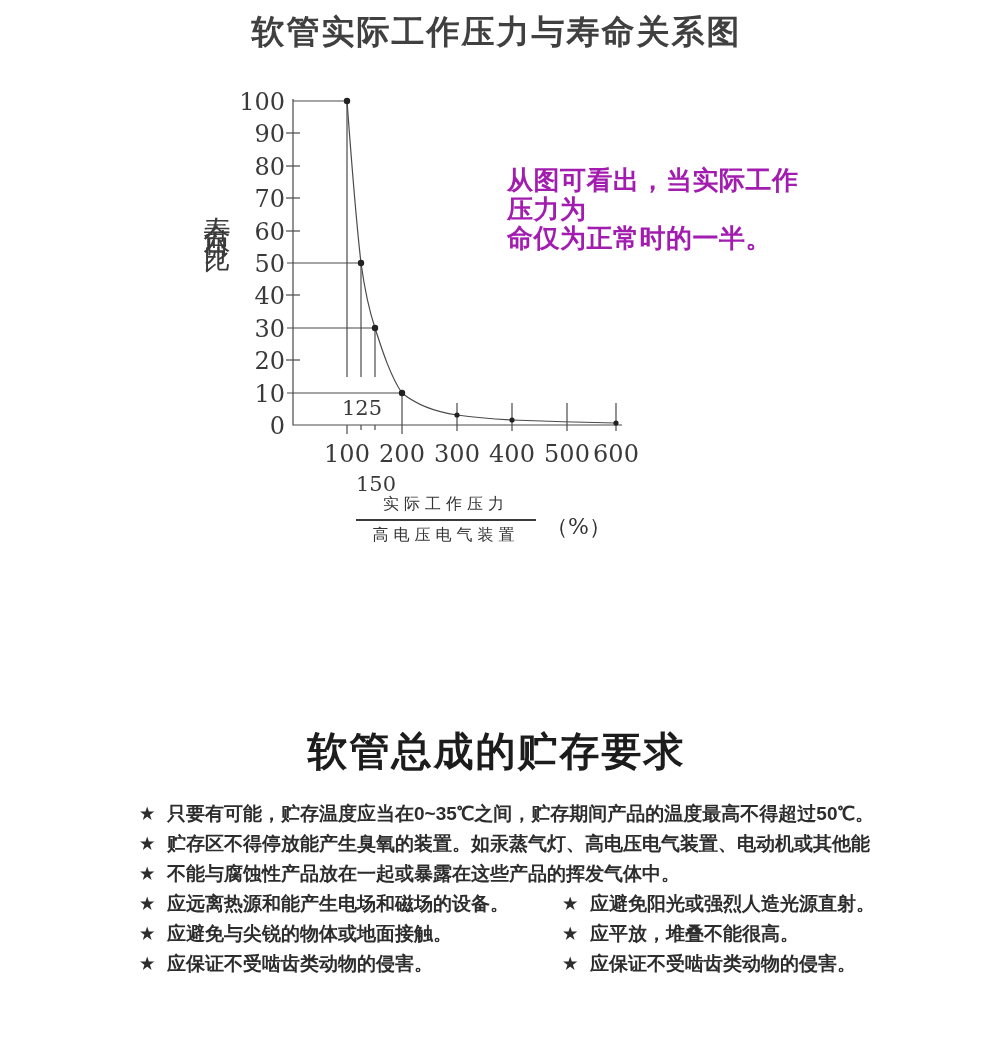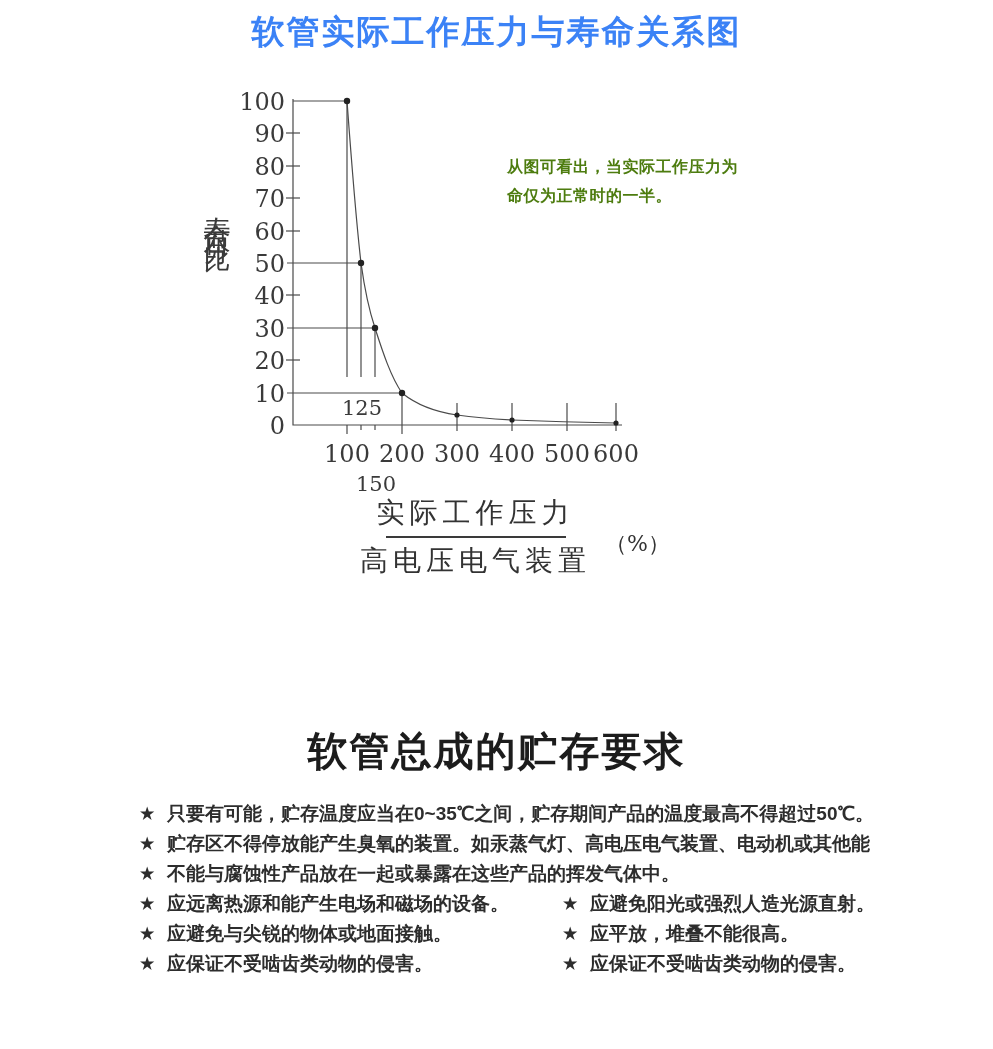--- a/index.html
+++ b/index.html
@@ -3,21 +3,21 @@
 <meta charset="utf-8">
 <style>
   html,body{margin:0;padding:0;background:#ffffff;}
   .page{
     position:relative;width:993px;height:1049px;background:#ffffff;overflow:hidden;
     font-family:"Liberation Sans", sans-serif;color:#2d2d2d;
   }
   
   .main-title{
     position:absolute;top:10px;left:0;width:100%;text-align:center;
-    font-size:33px;font-weight:bold;letter-spacing:2px;color:#3b82f6;margin:0;
+    font-size:33px;font-weight:bold;letter-spacing:2px;color:#404040;margin:0;
   }
   .section-title{
     position:absolute;top:724px;left:0;width:100%;text-align:center;
     font-size:40px;font-weight:bold;letter-spacing:2px;color:#1c1c1c;margin:0;
   }
   
   .chart-svg{position:absolute;left:150px;top:85px;width:520px;height:425px;}
   .chart-svg line,.chart-svg path{stroke:#4a4a4a;stroke-width:1.2;fill:none;}
   .chart-svg circle{fill:#222222;stroke:none;}
   .chart-svg text{
@@ -26,31 +26,31 @@
   }
   .tick-label{font-size:24px;}
   .sub-tick-label{font-size:21px;}
   .y-axis-label{
     position:absolute;left:199px;top:196px;height:180px;
     writing-mode:vertical-rl;text-orientation:upright;
     font-family:"DejaVu Serif","Liberation Serif",serif;
     font-size:27px;letter-spacing:7px;color:#3a3a3a;
   }
   .chart-note{
-    position:absolute;left:507px;top:152px;width:310px;
-    font-size:16px;line-height:29px;font-weight:600;color:#4d7c0f;letter-spacing:0.5px;
+    position:absolute;left:507px;top:166px;width:310px;
+    font-size:26px;line-height:29px;font-weight:600;color:#a21caf;letter-spacing:0.5px;
   }
   
   .fraction-label{
     position:absolute;left:356px;top:494px;display:flex;align-items:center;
     font-family:"DejaVu Serif","Liberation Serif",serif;color:#333333;
   }
   .fraction-stack{display:flex;flex-direction:column;align-items:center;}
   .fraction-num,.fraction-den{
-    font-size:28px;letter-spacing:5px;padding:0 4px;white-space:nowrap;
+    font-size:16px;letter-spacing:5px;padding:0 4px;white-space:nowrap;
   }
   .fraction-bar{width:180px;border-top:2px solid #3a3a3a;margin:4px 0;}
   .fraction-unit{font-size:22px;margin-left:10px;margin-top:14px;white-space:nowrap;}
   
   .storage-list{position:absolute;left:140px;top:802px;width:748px;}
   .srow{display:flex;align-items:flex-start;line-height:24px;margin-bottom:6px;
         font-size:19px;font-weight:600;color:#2d2d2d;}
   .star{flex:0 0 27px;font-size:16px;line-height:24px;}
   .stext{flex:1;white-space:nowrap;}
   .pair-row{display:flex;line-height:24px;margin-bottom:6px;

